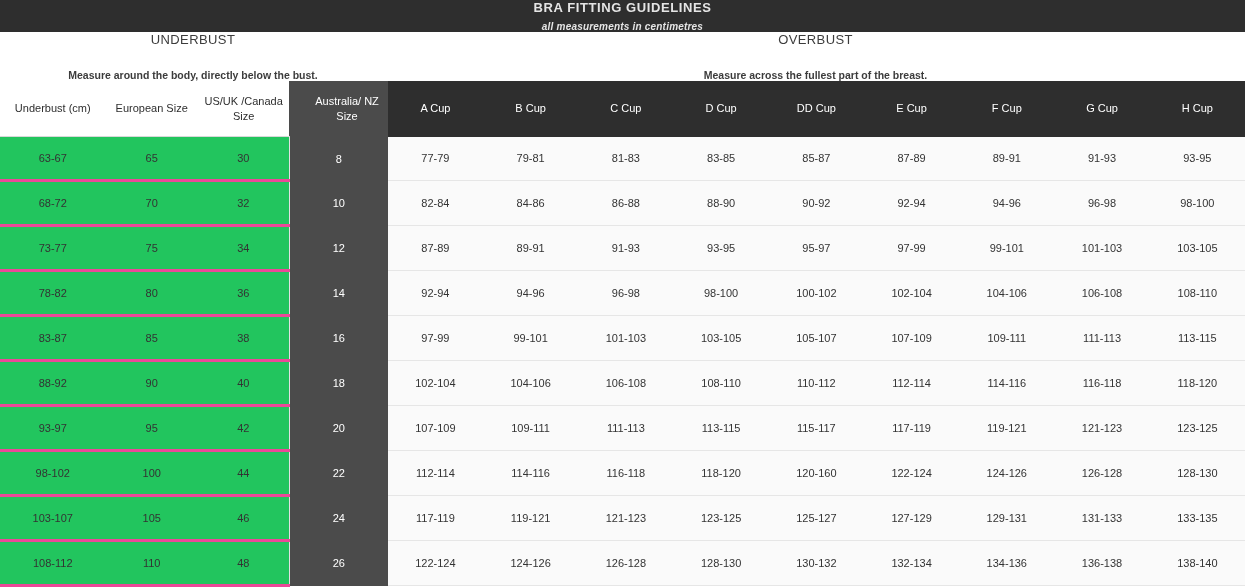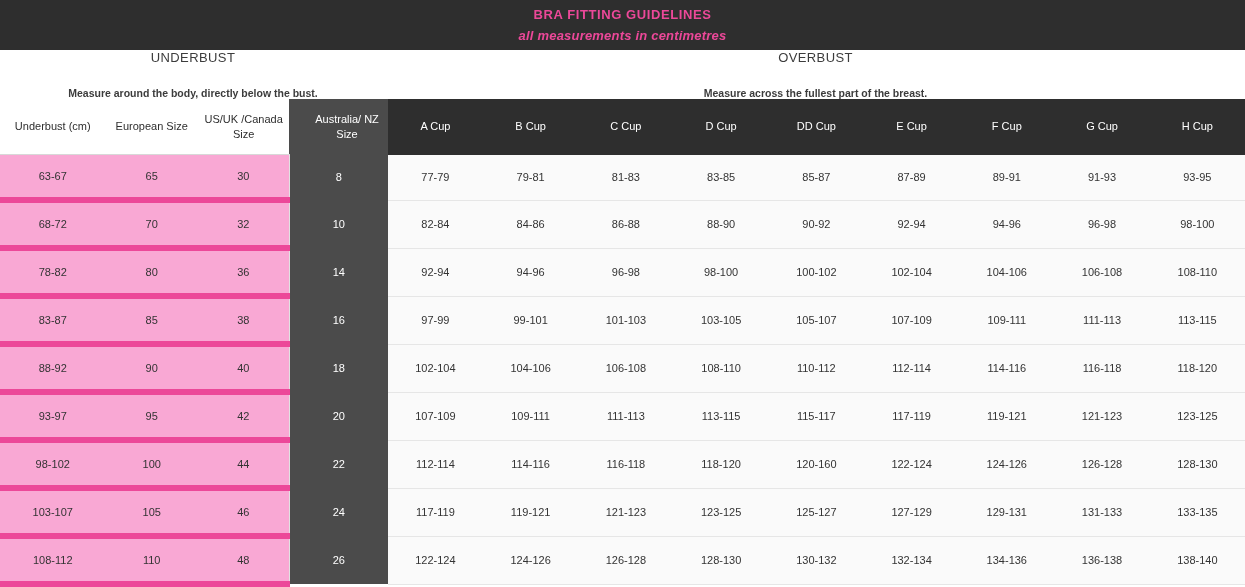--- a/index.html
+++ b/index.html
@@ -19,34 +19,34 @@
     width: 1245px;
     height: 587px;
     position: relative;
     display: flex;
     flex-direction: column;
   }
 
   
   .banner {
     background: #2e2e2e;
-    color: #ec4899;
+    color: #e5e5e5;
     height: 64px;
     display: flex;
     flex-direction: column;
     align-items: center;
     justify-content: center;
   }
   .banner-title {
     font-size: 13px;
     font-weight: bold;
     letter-spacing: 0.6px;
   }
   .banner-sub {
-    font-size: 13px;
+    font-size: 10px;
     font-weight: bold;
     font-style: italic;
     margin-top: 6px;
     letter-spacing: 0.2px;
   }
 
   
   .sections {
     display: flex;
     height: 60px;
@@ -106,23 +106,23 @@
   .th-dark {
     background: #2e2e2e;
     color: #ffffff;
   }
 
   tbody tr td {
     height: 40px;
   }
   
   .td-light {
-    background: #f9a8d4;
+    background: #22c55e;
     color: #333333;
-    border-bottom: 6px solid #ec4899;
+    border-bottom: 3px solid #ec4899;
   }
   .td-light.col-last-light {
     border-right: 1px solid #e2e2e2;
   }
   
   .td-mid {
     background: #4b4b4b;
     color: #ffffff;
   }
   
@@ -218,20 +218,35 @@
           <td class="td-dark">84-86</td>
           <td class="td-dark">86-88</td>
           <td class="td-dark">88-90</td>
           <td class="td-dark">90-92</td>
           <td class="td-dark">92-94</td>
           <td class="td-dark">94-96</td>
           <td class="td-dark">96-98</td>
           <td class="td-dark">98-100</td>
         </tr>
         <tr>
+          <td class="td-light">73-77</td>
+          <td class="td-light">75</td>
+          <td class="td-light col-last-light">34</td>
+          <td class="td-mid">12</td>
+          <td class="td-dark">87-89</td>
+          <td class="td-dark">89-91</td>
+          <td class="td-dark">91-93</td>
+          <td class="td-dark">93-95</td>
+          <td class="td-dark">95-97</td>
+          <td class="td-dark">97-99</td>
+          <td class="td-dark">99-101</td>
+          <td class="td-dark">101-103</td>
+          <td class="td-dark">103-105</td>
+        </tr>
+        <tr>
           <td class="td-light">78-82</td>
           <td class="td-light">80</td>
           <td class="td-light col-last-light">36</td>
           <td class="td-mid">14</td>
           <td class="td-dark">92-94</td>
           <td class="td-dark">94-96</td>
           <td class="td-dark">96-98</td>
           <td class="td-dark">98-100</td>
           <td class="td-dark">100-102</td>
           <td class="td-dark">102-104</td>

